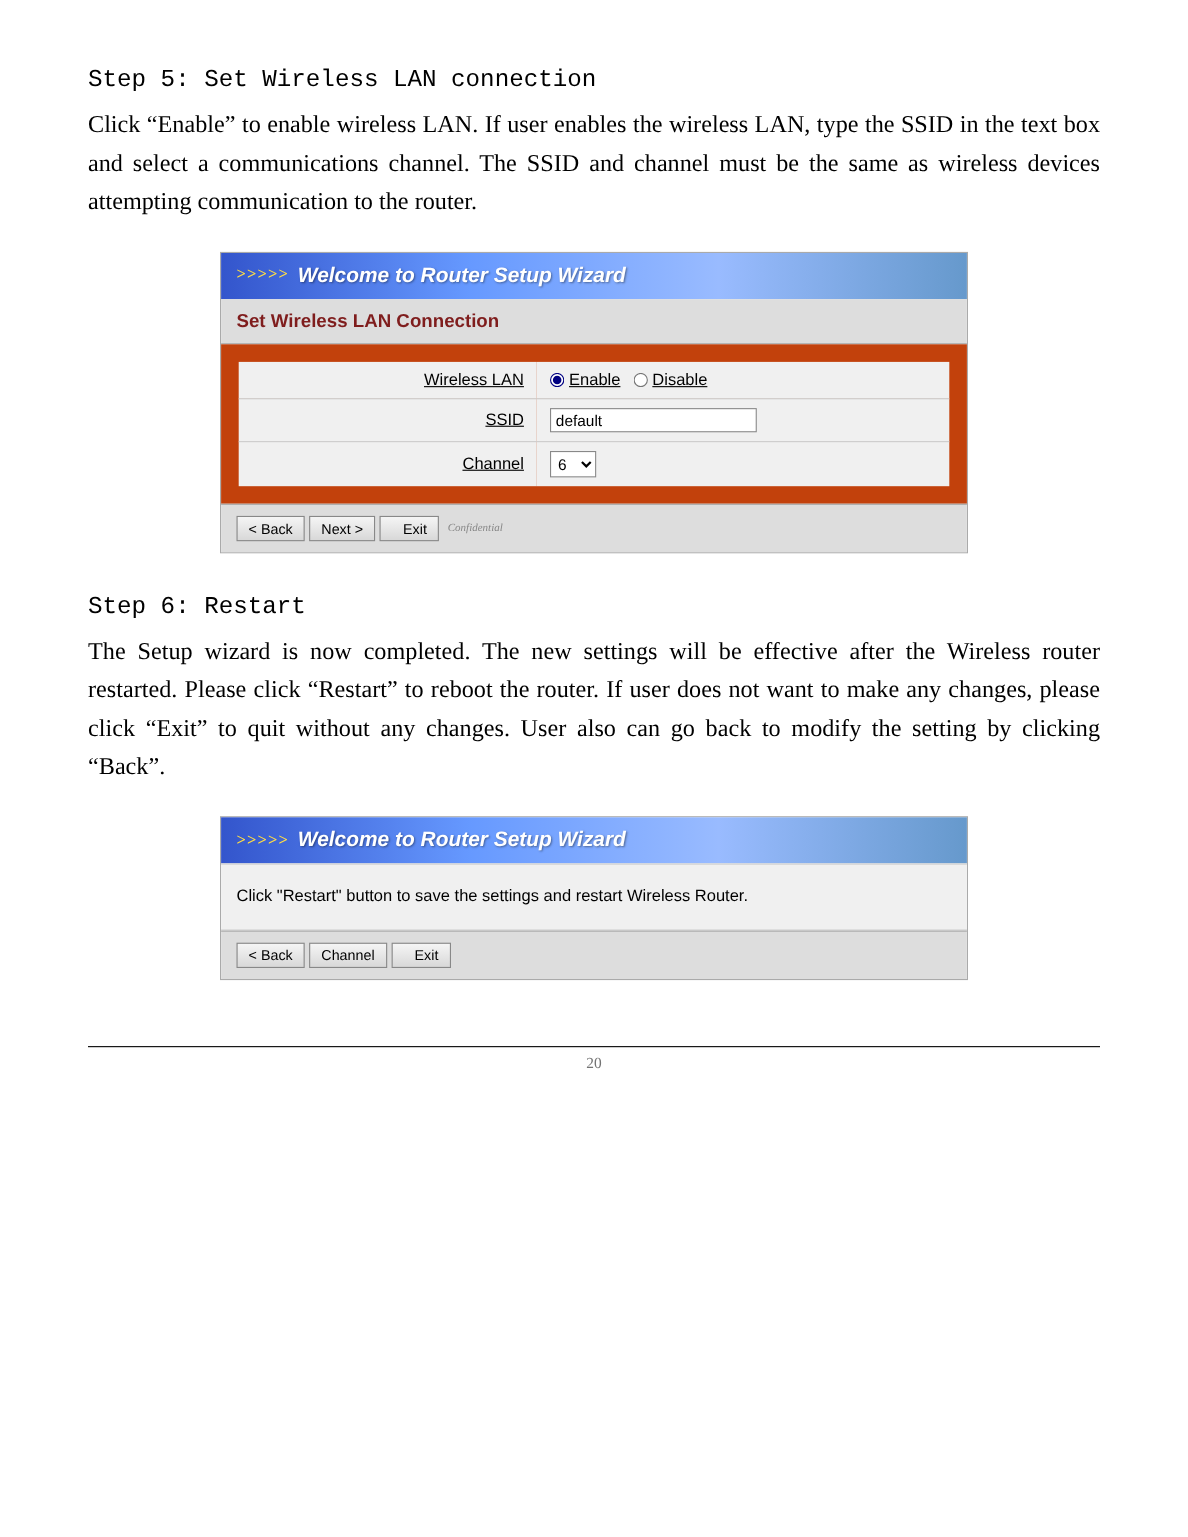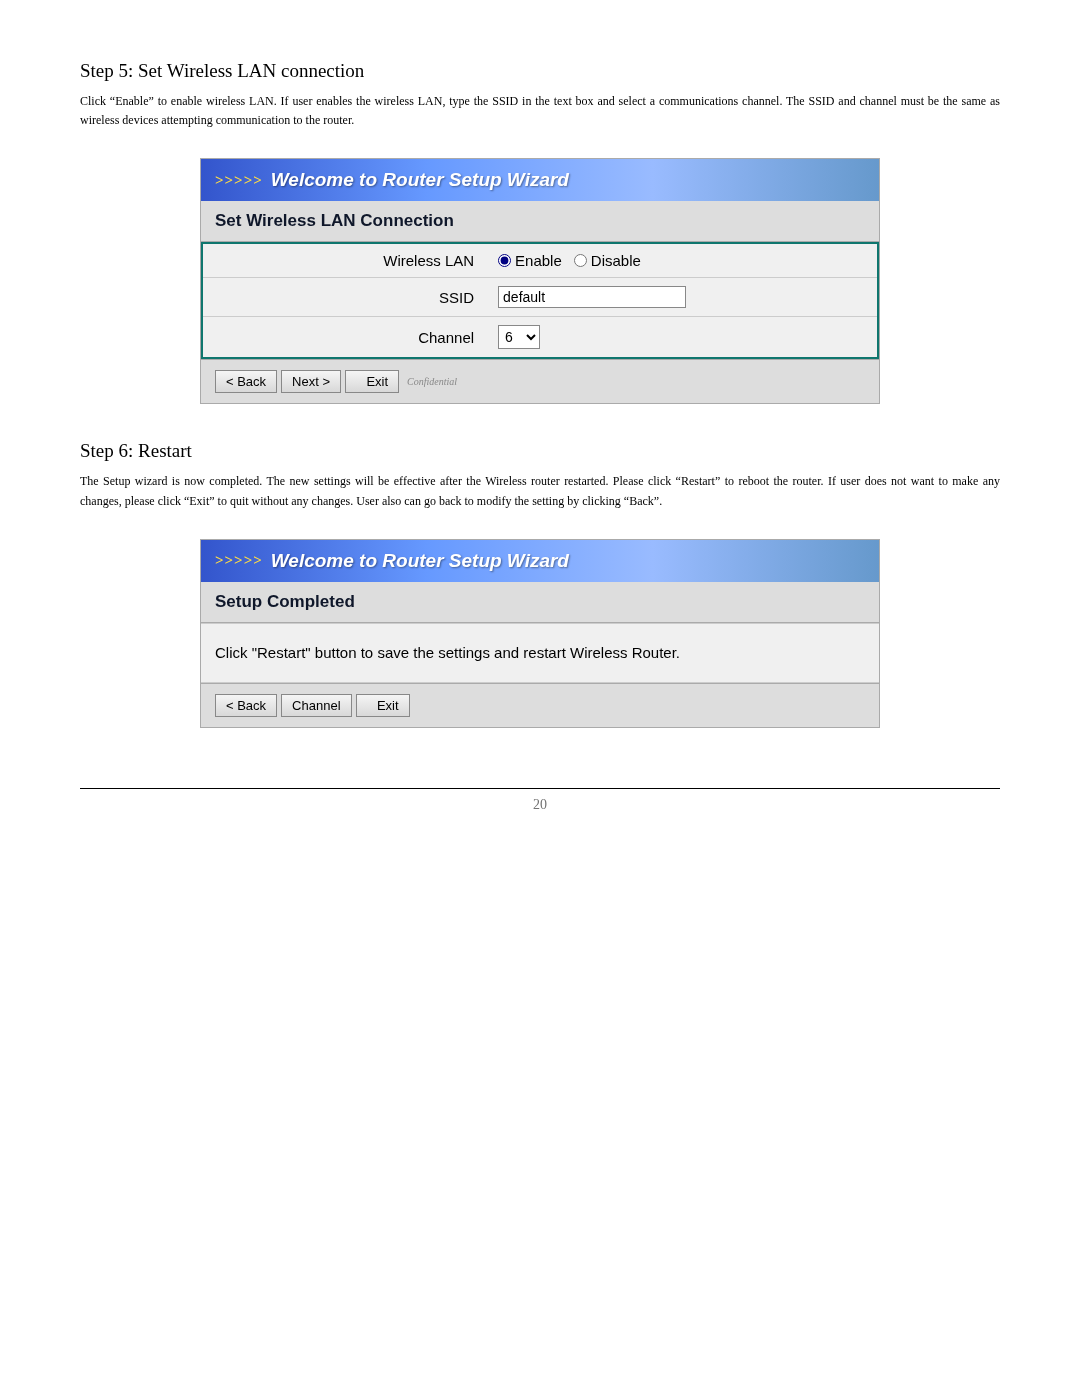--- a/index.html
+++ b/index.html
@@ -8,27 +8,28 @@
       background: #ffffff;
       font-family: "Times New Roman", Times, serif;
       font-size: 16px;
       color: #000000;
       width: 1080px;
       min-height: 1397px;
       padding: 60px 80px 80px 80px;
     }
 
     .step-heading {
-      font-size: 19px;
+      font-size: 22px;
       font-weight: normal;
       margin-bottom: 10px;
+      font-family: Liberation Mono, monospace;
     }
 
     .step-body {
-      font-size: 12px;
+      font-size: 22px;
       line-height: 1.6;
       text-align: justify;
       margin-bottom: 28px;
     }
 
     
     .wizard-box {
       border: 1px solid #aaaaaa;
       width: 680px;
       margin: 0 auto 36px auto;
@@ -60,29 +61,30 @@
       text-align: right;
     }
 
     .wizard-subheading {
       background: #dddddd;
       padding: 10px 14px;
       border-bottom: 1px solid #aaaaaa;
     }
 
     .wizard-subheading-text {
-      color: #0f172a;
+      color: #7f1d1d;
       font-size: 17px;
       font-weight: bold;
       font-family: Arial, sans-serif;
     }
 
     .wizard-content {
-      background: #0f766e;
-      padding: 2px;
+      background: #c2410c;
+      padding: 16px;
+      text-decoration: underline;
     }
 
     .wizard-table {
       width: 100%;
       border-collapse: collapse;
     }
 
     .wizard-table td {
       padding: 8px 12px;
       font-size: 15px;
@@ -270,23 +272,20 @@
 
 <p class="step-body">The Setup wizard is now completed. The new settings will be effective after the Wireless router restarted. Please click “Restart” to reboot the router. If user does not want to make any changes, please click “Exit” to quit without any changes. User also can go back to modify the setting by clicking “Back”.</p>
 
 <div class="wizard-box">
 
   <div class="wizard-header">
     <span class="wizard-arrows">&gt;&gt;&gt;&gt;&gt;</span>
     <span class="wizard-title">Welcome to Router Setup Wizard</span>
   </div>
 
-  <div class="wizard-subheading">
-    <span class="wizard-subheading-text">Setup Completed</span>
-  </div>
 
   <div class="completed-message">Click "Restart" button to save the settings and restart Wireless Router.</div>
 
   <div class="wizard-footer">
     <button class="wizard-btn">&lt; Back</button>
     <button class="wizard-btn">Channel</button>
     <button class="wizard-btn">Exit</button>
   </div>
 
 </div>

